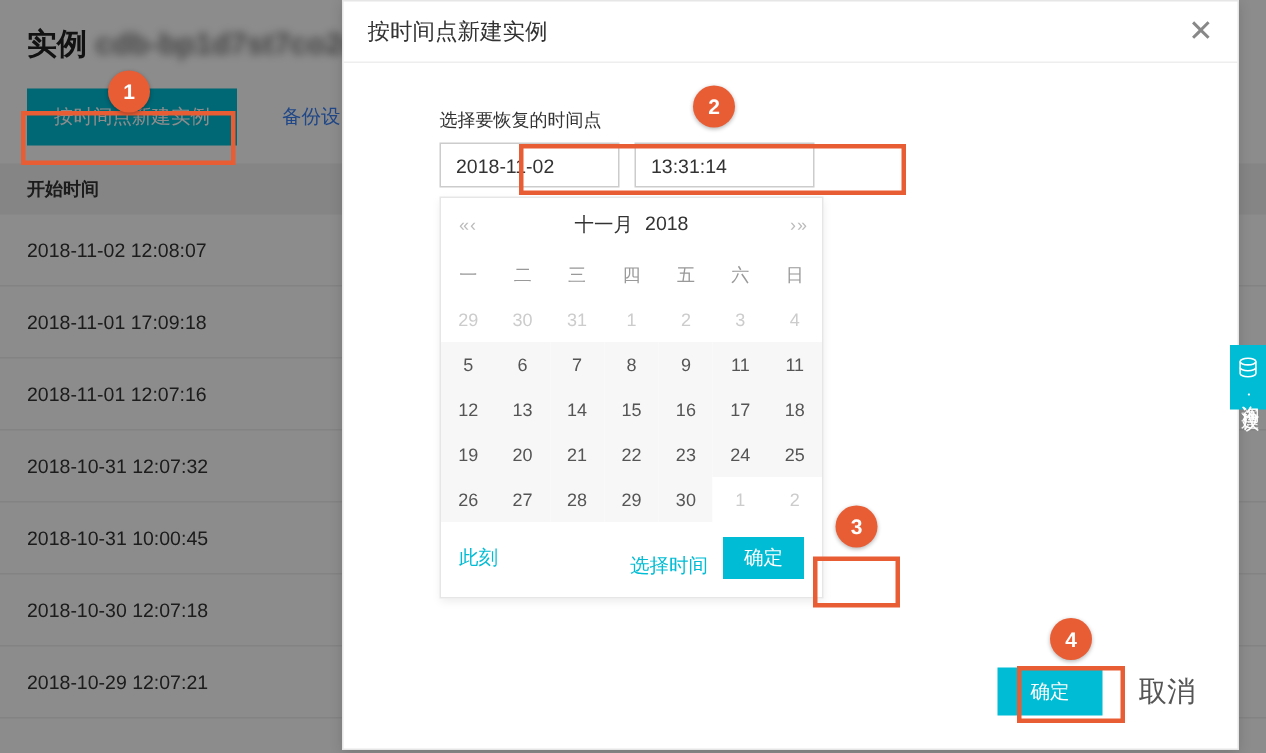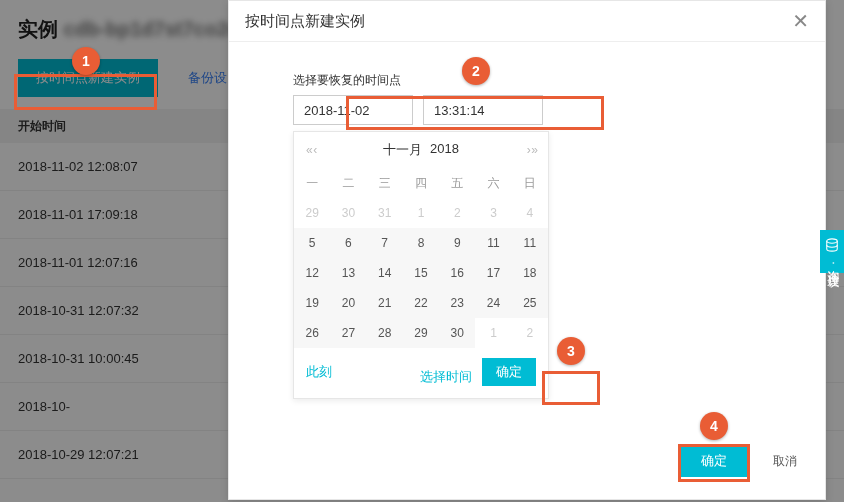--- a/index.html
+++ b/index.html
@@ -227,21 +227,21 @@
     .btn-primary {
       background: #00bcd4;
       color: #fff;
       border: none;
       height: 32px;
       padding: 0 22px;
       font-size: 13px;
       cursor: pointer;
     }
     .btn-text {
-      font-size: 12px;
+      font-size: 19px;
       color: #555;
       cursor: pointer;
     }
     
     .marker {
       position: absolute;
       width: 28px;
       height: 28px;
       border-radius: 50%;
       background: #e95d35;
@@ -311,20 +311,21 @@
         </div>
         <div class="trow">
           <div class="td">2018-10-31 12:07:32</div>
           <div class="td">2018-10-</div>
         </div>
         <div class="trow">
           <div class="td">2018-10-31 10:00:45</div>
           <div class="td">2018-10-</div>
         </div>
         <div class="trow">
+          <div class="td">2018-10-30 12:07:18</div>
           <div class="td">2018-10-</div>
         </div>
         <div class="trow">
           <div class="td">2018-10-29 12:07:21</div>
           <div class="td">2018-10-</div>
         </div>
       </div>
   </div>
 </div>
 

